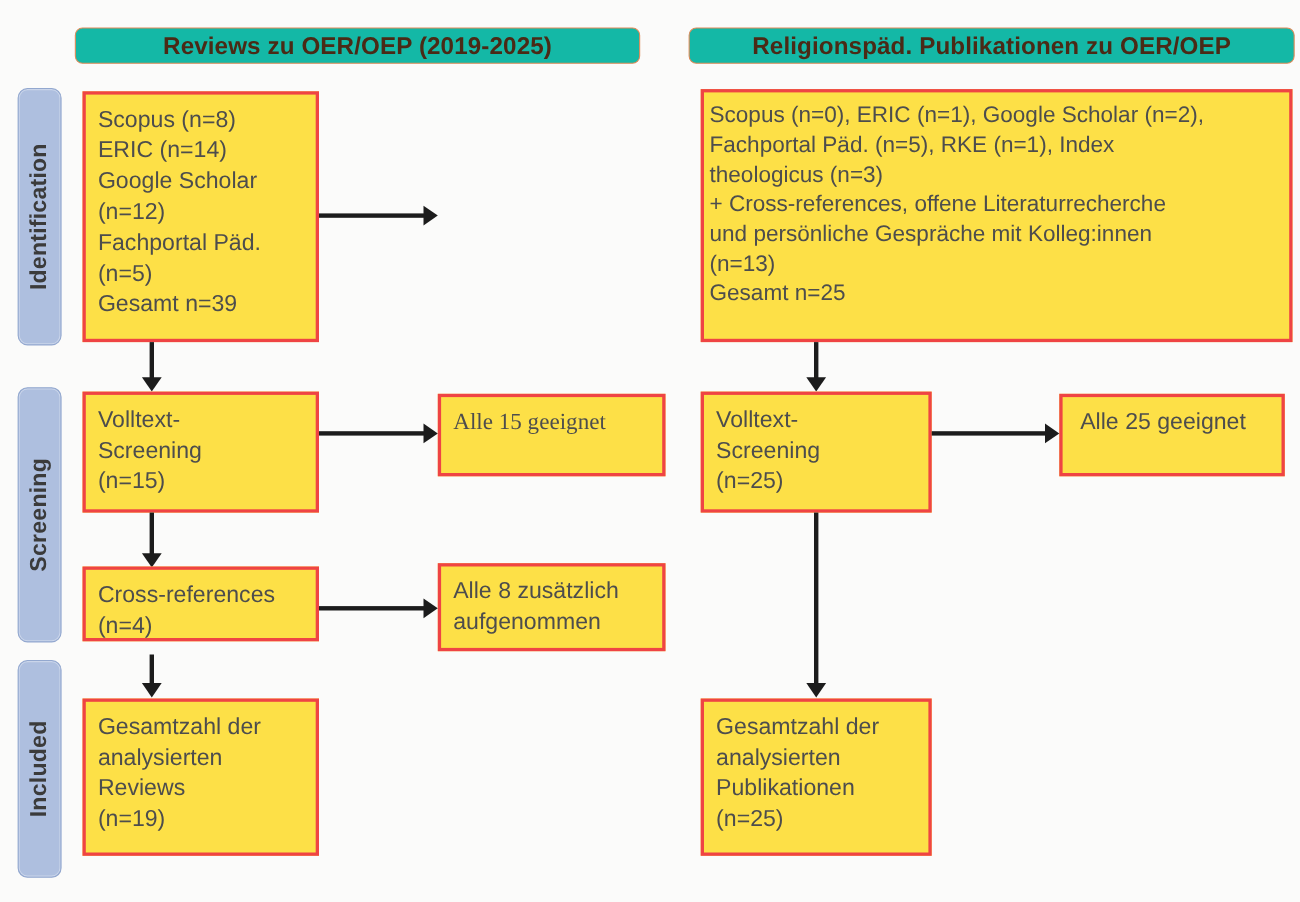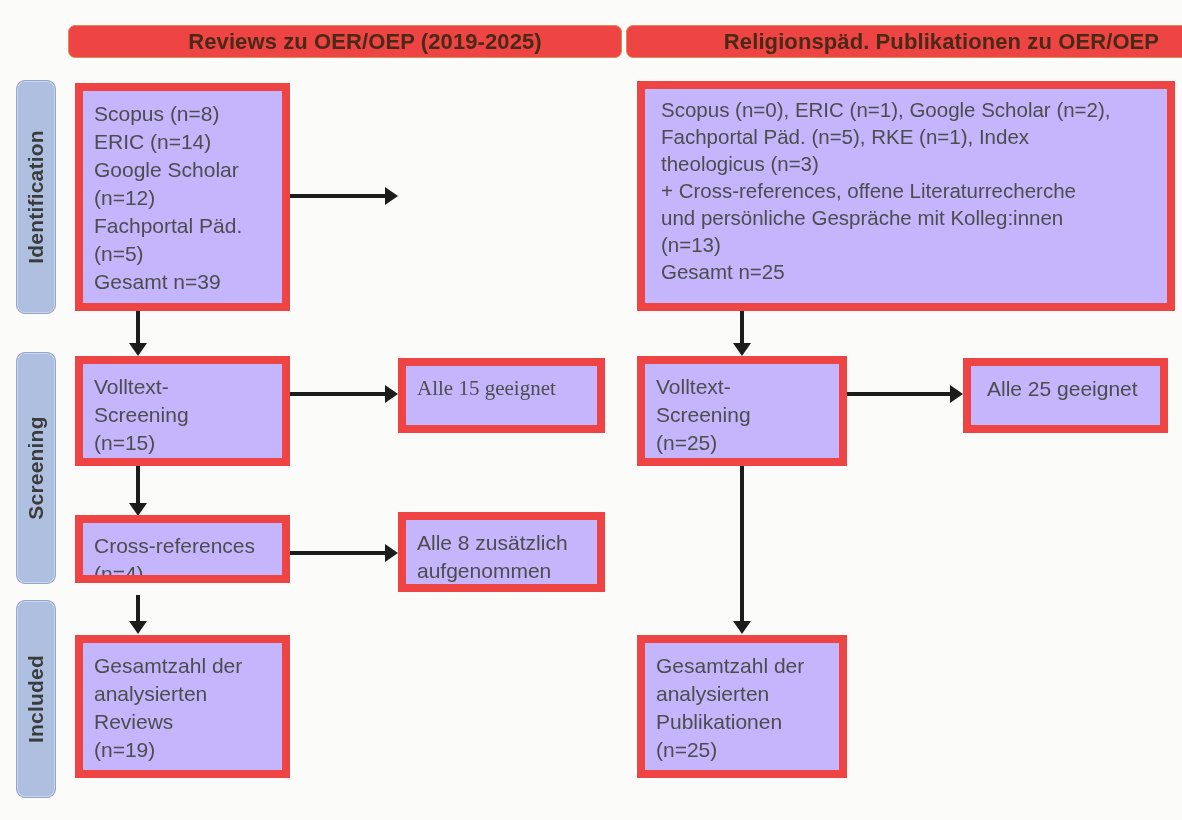--- a/index.html
+++ b/index.html
@@ -32,50 +32,49 @@
     white-space: nowrap;
     font-size: 21px;
     font-weight: bold;
     color: #3b3b3b;
     letter-spacing: 0.2px;
   }
 
   
   .col-header {
     position: absolute;
-    background: #ef4444;
+    background: #14b8a6;
     border: 1px solid #e08a58;
     border-radius: 7px;
     display: flex;
     align-items: center;
     justify-content: center;
     color: #4a2a16;
     font-size: 22px;
     font-weight: bold;
     letter-spacing: 0.1px;
-    padding-left: 40px;
   }
 
   
   .flow-box {
     position: absolute;
-    background: #c4b5fd;
-    border: 8px solid #ef4444;
+    background: #fde047;
+    border: 3px solid #ef4444;
     box-sizing: border-box;
     padding: 9px 11px;
     font-size: 21px;
     line-height: 1.33;
     color: #4d4d4d;
     white-space: pre-line;
     overflow: hidden;
   }
   .flow-box.wide-src {
     font-size: 20.5px;
     line-height: 1.32;
-    padding: 7px 16px;
+    padding: 7px 5px;
   }
 
   
   .conn-v {
     position: absolute;
     width: 4px;
     background: #1c1c1c;
   }
   .conn-h {
     position: absolute;

